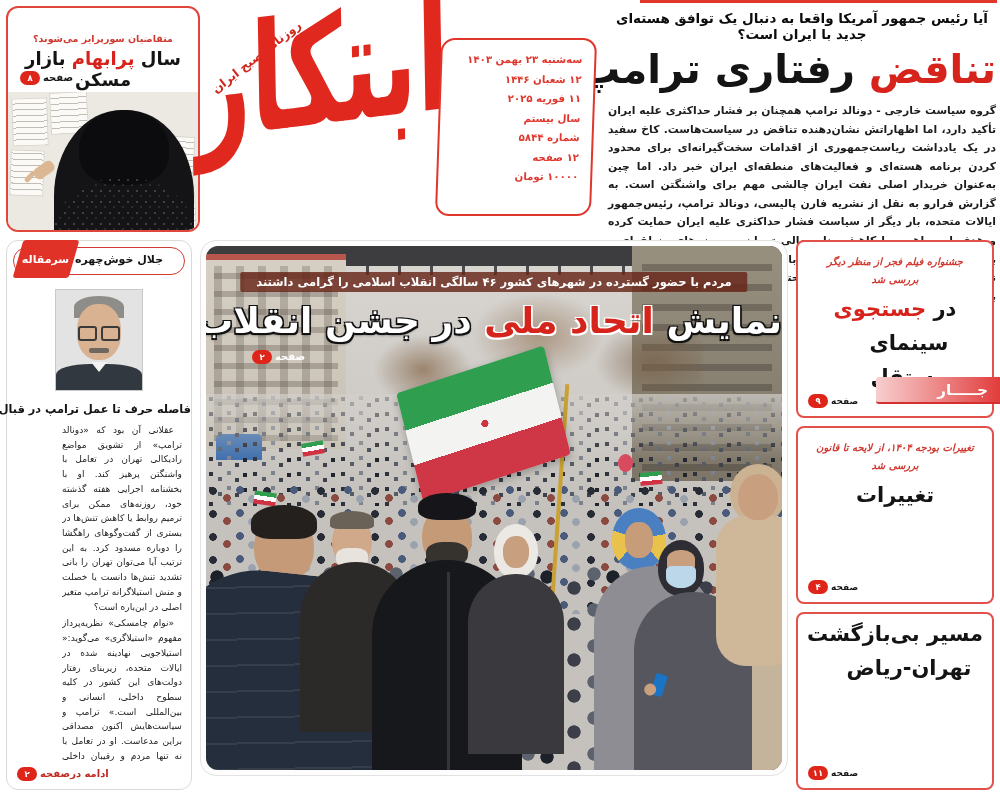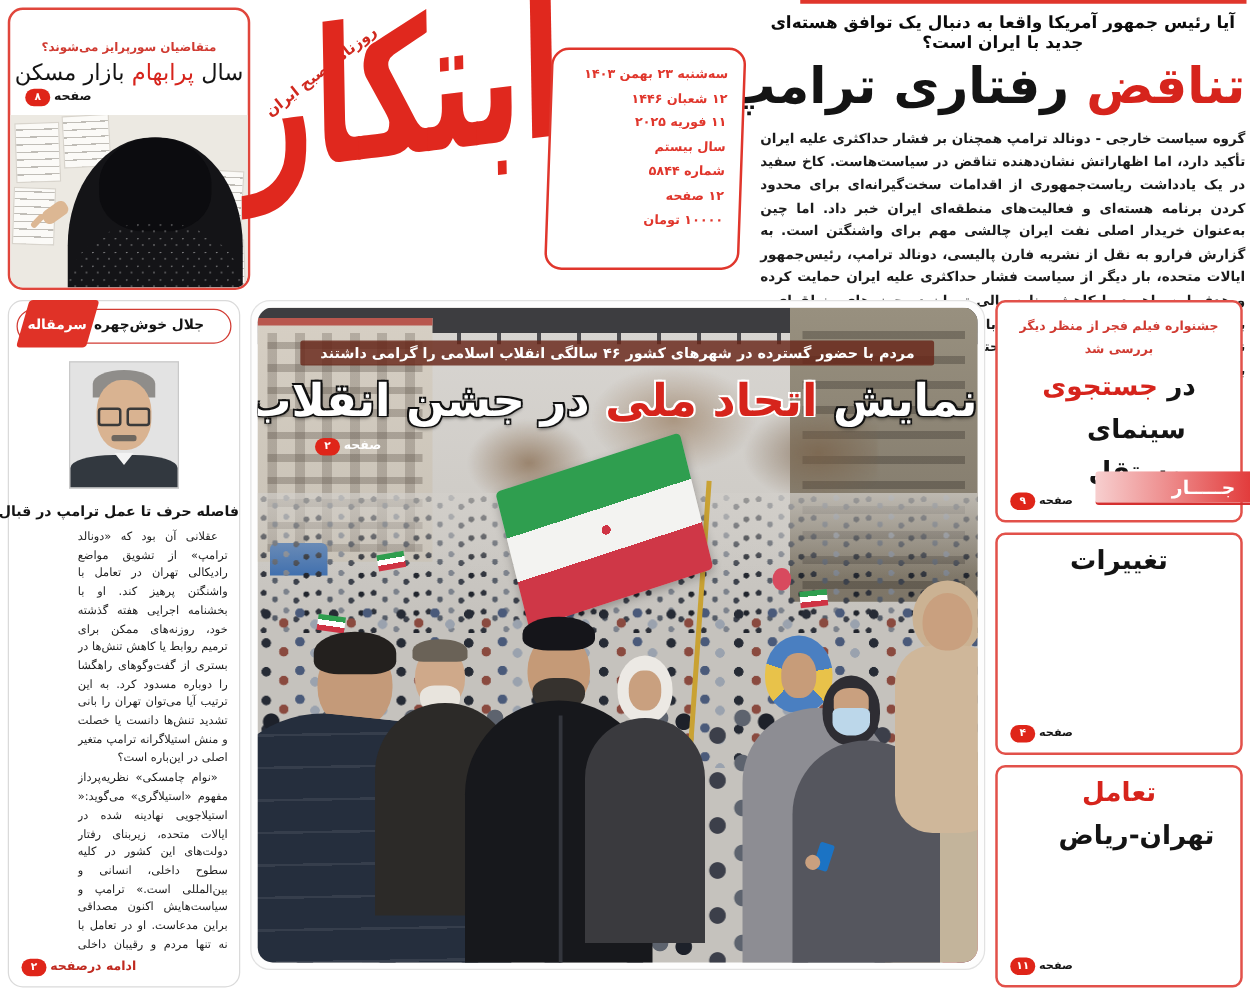--- a/index.html
+++ b/index.html
@@ -16,21 +16,21 @@
         padding:0 3px;display:inline-flex;align-items:center;justify-content:center;
         font-size:8.5px;line-height:1;}
 
   
   .top-rule{left:640px;top:0;width:357px;height:3px;background:#e0362c;}
 
   
   #topleft{left:6px;top:6px;width:190px;height:222px;border:2px solid #e0463c;
            border-radius:12px;background:#fff;overflow:hidden;}
   .tl-kick{color:#d03a31;font-size:9.5px;font-weight:bold;text-align:center;margin-top:25px;}
-  .tl-hl{font-size:18px;font-weight:normal;text-align:center;margin:4px 2px 0;letter-spacing:-.5px;}
+  .tl-hl{font-size:18px;font-weight:bold;text-align:center;margin:4px 2px 0;letter-spacing:-.5px;}
   .tl-chip{position:absolute;left:12px;top:63px;}
   .tl-photo{position:absolute;left:0;right:0;top:84px;bottom:0;background:#ece9e2;overflow:hidden;}
   .paper{position:absolute;background:#fbfaf7;border:1px solid #d8d4cc;
          background-image:repeating-linear-gradient(0deg,transparent 0 5px,rgba(120,115,105,.45) 5px 6px);}
   .chador{position:absolute;left:24%;top:13%;width:74%;height:130%;background:#141417;
           border-radius:48% 48% 0 0;}
   .chador::before{content:"";position:absolute;left:18%;top:0;width:64%;height:42%;
           background:#0c0c0f;border-radius:50% 50% 40% 40%;}
   .chador::after{content:"";position:absolute;inset:38% 0 0 0;border-radius:inherit;
           background-image:radial-gradient(circle .8px at 2px 2px,rgba(255,255,255,.5) 70%,transparent),
@@ -201,21 +201,21 @@
       font-weight:bold;z-index:30;letter-spacing:-1px;white-space:nowrap;}
   .ph-w{color:#fff;text-shadow:1.5px 1.5px 0 #111,-1.5px -1.5px 0 #111,1.5px -1.5px 0 #111,
       -1.5px 1.5px 0 #111,0 2px 3px rgba(0,0,0,.6);}
   .ph-r{color:#d6241c;text-shadow:1.5px 1.5px 0 #fff,-1.5px -1.5px 0 #fff,1.5px -1.5px 0 #fff,
       -1.5px 1.5px 0 #fff;}
   .ph-chip{position:absolute;top:104px;left:46px;z-index:30;color:#fff;}
 
   
   .rbox{position:absolute;left:796px;width:198px;height:178px;background:#fff;
         border:2px solid #e2514a;border-radius:8px;text-align:center;box-sizing:border-box;}
-  .rbox .kick{color:#d03a31;font-size:10px;font-weight:bold;line-height:1.8;margin:11px 13px 0;}
+  .rbox .kick{color:#d03a31;font-size:10px;font-weight:bold;line-height:1.8;margin:11px 13px 0;font-style:italic;}
   .rbox .hl{font-size:21px;font-weight:bold;line-height:1;margin-top:10px;letter-spacing:-.5px;}
   .rbox .hl + .hl{margin-top:13px;margin-left:28px;}
   .rbox .chip{position:absolute;left:10px;bottom:8px;font-size:9px;}
 
   
   #jar{left:876px;top:377px;width:124px;height:27px;z-index:60;
        background:linear-gradient(270deg,#e23c3c 0%,#ee8f8f 55%,#f7cfcf 100%);
        border-radius:3px 0 0 3px;display:flex;align-items:center;justify-content:flex-start;
        border-bottom:2px solid #d53030;box-sizing:border-box;text-align:right;}
   #jar span{color:#fff;font-size:15px;font-weight:bold;padding-right:12px;letter-spacing:1px;}
@@ -353,29 +353,30 @@
     <div class="hl"><span class="blk">در </span><span class="red">جستجوی</span></div>
     <div class="hl"><span class="blk">سینمای</span><span class="red"></span></div>
     <div class="hl"><span class="blk">مستقل</span><span class="red"></span></div>
     <div class="chip">
       <span>صفحه</span>
       <span class="num">۹</span>
     </div>
   </section>
 
   <section class="abs rbox" style="top:426px;">
+    <div class="kick">تغییرات بودجه ۱۴۰۴، از لایحه تا قانون بررسی شد</div>
     <div class="hl"><span class="blk">تغییرات</span><span class="red"></span></div>
     <div class="chip">
       <span>صفحه</span>
       <span class="num">۴</span>
     </div>
   </section>
 
   <section class="abs rbox" style="top:612px;">
-    <div class="hl"><span class="blk"></span><span class="red">تعامل</span></div>
+    <div class="hl"><span class="blk">مسیر بی‌بازگشت</span><span class="red"></span></div>
     <div class="hl"><span class="blk">تهران-ریاض</span><span class="red"></span></div>
     <div class="chip">
       <span>صفحه</span>
       <span class="num">۱۱</span>
     </div>
   </section>
 
   <div class="abs" id="jar">
     <span>جـــــار</span>
   </div>

